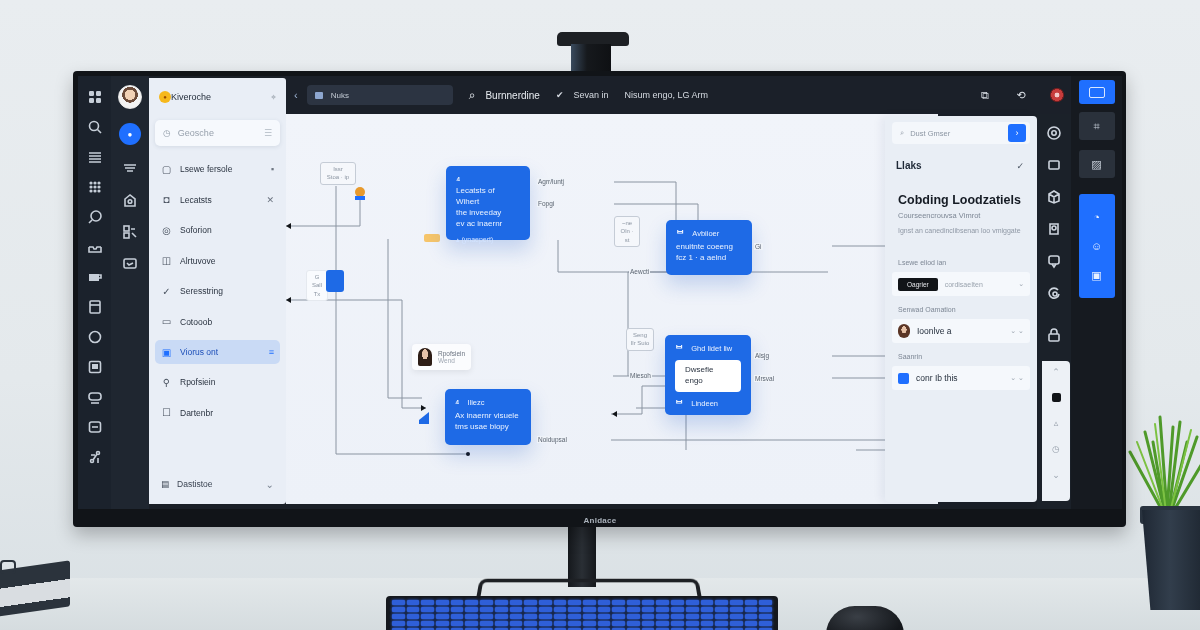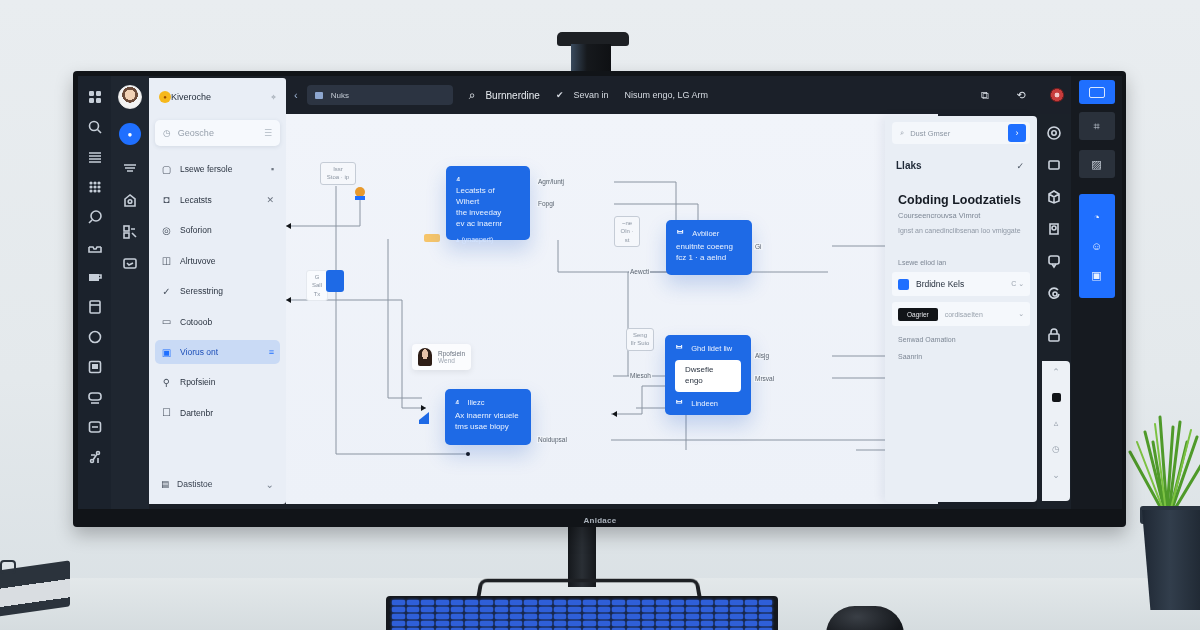--- a/index.html
+++ b/index.html
@@ -743,33 +743,38 @@
     <div class="insp-row">
       <span>Llaks</span>
       <span class="check">✓</span>
     </div>
     <div class="insp-title">Cobding Loodzatiels</div>
     <div class="insp-sub">Courseencrouvsa Vimrot</div>
     <div class="insp-desc">Ignst an canedinclibsenan loo vmiggate</div>
 
     <div class="insp-label">Lsewe eliod ian</div>
     <div class="field">
-      <span class="badge"></span>
-      <span>Brdidne Kels</span>
-      <span class="tail">C ⌄</span>
-    </div>
-    <div class="field">
       <span class="chip">Oagrier</span>
       <span class="muted">cordisaeIten</span>
       <span class="tail">⌄</span>
     </div>
 
     <div class="insp-label tight">Senwad Oamation</div>
+    <div class="field">
+      <span class="face"></span>
+      <span>Ioonlve a</span>
+      <span class="tail">⌄ ⌄</span>
+    </div>
 
     <div class="insp-label tight">Saanrin</div>
+    <div class="field">
+      <span class="badge"></span>
+      <span>conr Ib this</span>
+      <span class="tail">⌄ ⌄</span>
+    </div>
   </div>
 
   <div class="abs rail3">
     <div class="ico">
         <svg viewBox="0 0 16 16">
           <circle cx="8" cy="8" r="6"></circle>
           <circle cx="8" cy="8" r="2.2"></circle>
         </svg>
       </div>
     <div class="ico">

